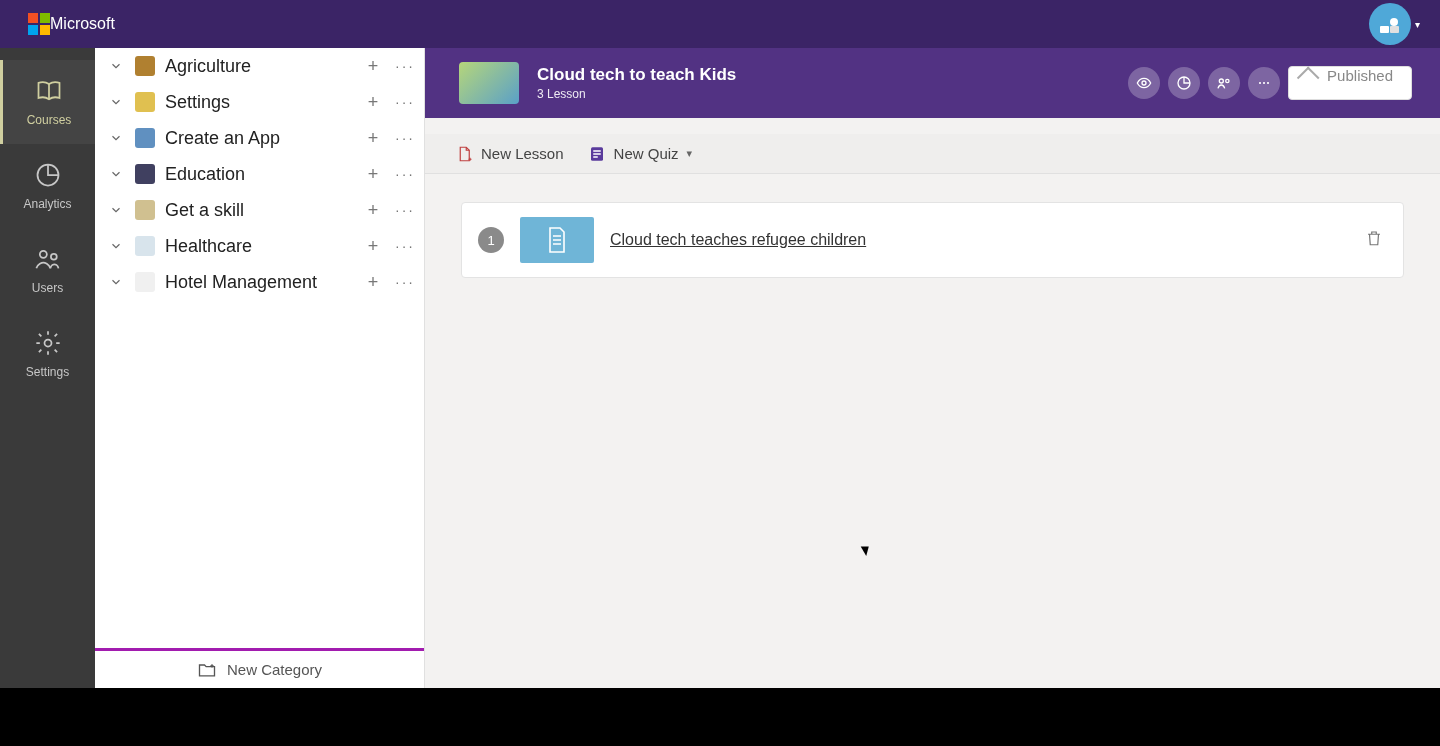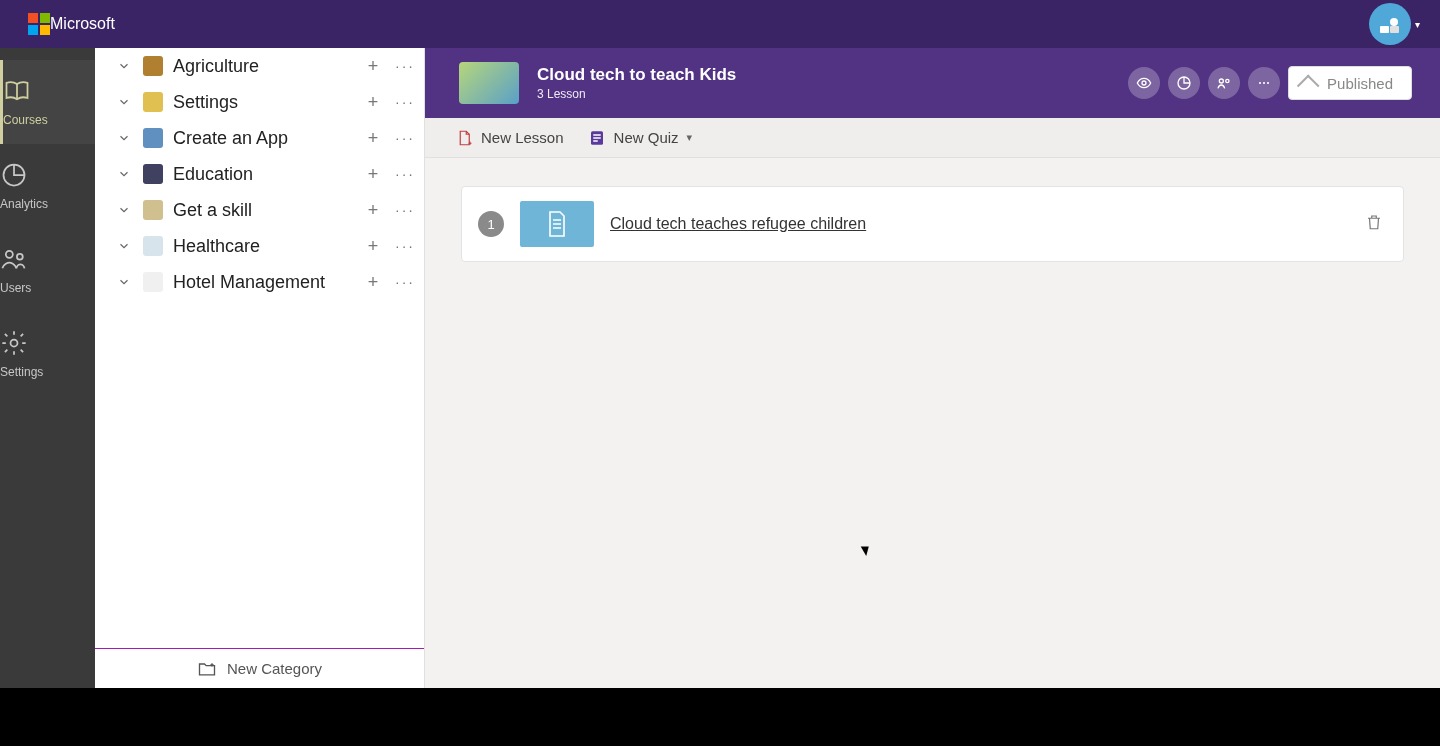--- a/index.html
+++ b/index.html
@@ -33,49 +33,49 @@
   .main-row { flex:1; display:flex; min-height:0; }
 
   
   .leftnav {
     width: 95px;
     background: #3a3a3a;
     display:flex; flex-direction:column; align-items:stretch;
     padding-top:12px;
   }
   .leftnav-item {
-    display:flex; flex-direction:column; align-items:flex-start; justify-content:center;
+    display:flex; flex-direction:column; align-items:center; justify-content:center;
     height:84px; color:#d0cfa0; font-size:12px; gap:8px; cursor:pointer;
   }
   .leftnav-item.inactive { color:#c7c7c7; }
   .leftnav-item.active { background:#444; border-left:3px solid #d0cfa0; }
   .leftnav-item svg { width:28px; height:28px; }
   .leftnav-label { font-size:12px; }
 
   
   .catcol {
     width: 330px;
     background:#fff;
     border-right:1px solid #e0e0e0;
     display:flex; flex-direction:column;
   }
-  .catlist { flex:1; overflow:auto;padding-left:8px; }
+  .catlist { flex:1; overflow:auto; }
   .catrow {
     display:flex; align-items:center; height:36px; padding:0 8px 0 12px; gap:10px;
   }
   .chev { width:18px; height:18px; display:flex; align-items:center; justify-content:center; color:#666; cursor:pointer;}
   .chev svg{width:14px;height:14px;}
   .catthumb {
     width:20px; height:20px; border-radius:3px; background:#ccc; flex-shrink:0;
   }
   .catname { flex:1; font-size:18px; color:#222; font-weight:400; white-space:nowrap; overflow:hidden; text-overflow:ellipsis;}
   .catplus, .catmore { width:22px; height:22px; display:flex; align-items:center; justify-content:center; color:#777; cursor:pointer; font-size:18px;}
   .catmore { letter-spacing:2px; font-size:14px;}
   .newcat {
-    height:40px; border-top:1px solid #a21caf; display:flex; align-items:center; justify-content:center;
+    height:40px; border-top:3px solid #a21caf; display:flex; align-items:center; justify-content:center;
     gap:10px; color:#555; font-size:15px; cursor:pointer;
   }
   .newcat svg{width:20px;height:20px;}
 
   
   .content { flex:1; background:#f3f2f1; display:flex; flex-direction:column; min-width:0;}
   .course-header {
     height:70px; background:#523283; display:flex; align-items:center; padding:0 28px 0 34px; gap:18px;
   }
   .course-thumb {
@@ -86,30 +86,31 @@
   .course-title { font-size:17px; font-weight:600; }
   .course-sub { font-size:12px; opacity:.9; margin-top:2px;}
   .header-actions { display:flex; align-items:center; gap:8px;}
   .circle-btn {
     width:32px; height:32px; border-radius:50%; background:rgba(255,255,255,.25);
     display:flex; align-items:center; justify-content:center; color:#fff; cursor:pointer;
   }
   .circle-btn svg{width:16px;height:16px;}
   .pub-btn {
     height:34px; padding:0 18px 0 38px; background:#fff; border:1px solid #ddd; border-radius:4px;
-    color:#888; font-size:15px; display:flex; align-items:center; position:relative; cursor:pointer;
+    color:#888; font-size:15px; display:flex; position:relative; cursor:pointer;
   }
   .pub-btn::before{
     content:""; position:absolute; left:14px; width:14px; height:14px;
     border-left:2px solid #aaa; border-top:2px solid #aaa; transform:rotate(45deg) translateY(4px);
   }
 
   .toolbar {
     height:40px; background:#efeeed; display:flex; align-items:center; padding:0 30px; gap:24px;
     border-bottom:1px solid #e0e0e0;
+    margin-top:16px;
   }
   .tool-item { display:flex; align-items:center; gap:8px; color:#444; font-size:15px; cursor:pointer;}
   .tool-item svg{width:18px;height:18px;}
   .tool-caret{font-size:11px;color:#666;}
 
   .lessons { padding:28px 36px; }
   .lesson-card {
     background:#fff; border:1px solid #e3e3e3; border-radius:4px;
     display:flex; align-items:center; height:76px; gap:16px; padding:0 20px 0 16px;
   }

